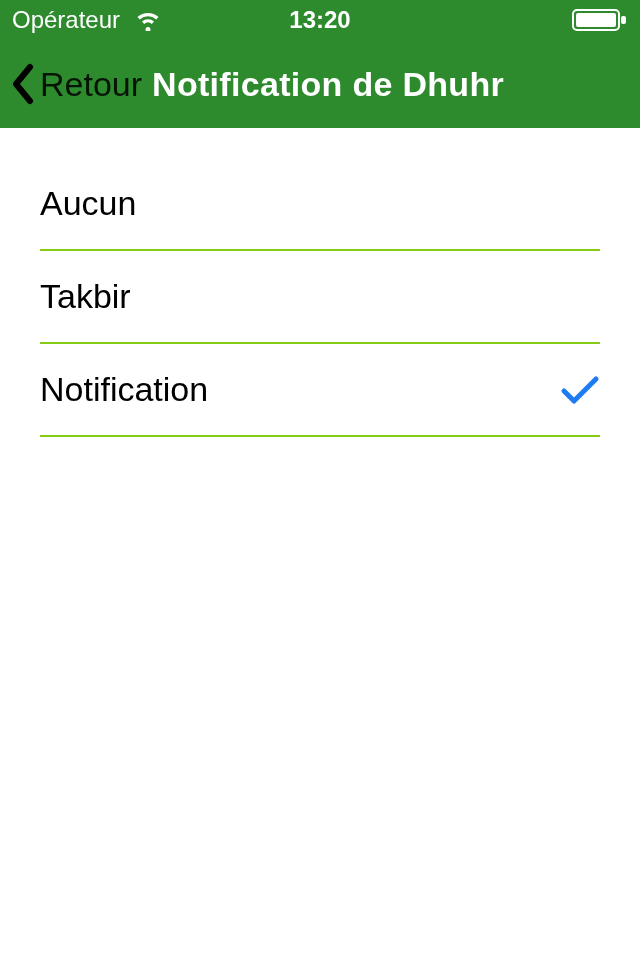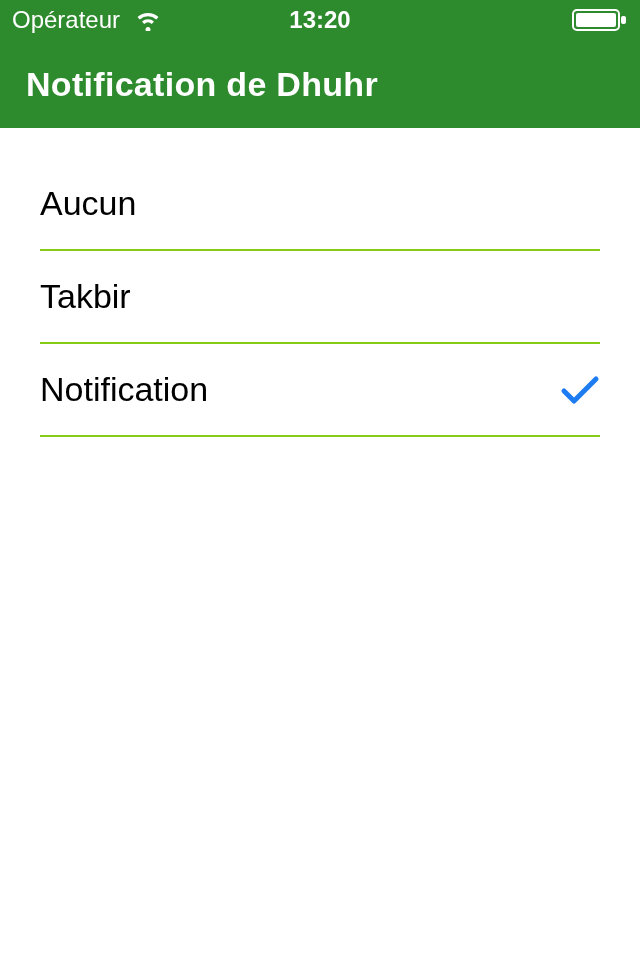--- a/index.html
+++ b/index.html
@@ -50,21 +50,21 @@
     .back-label {
       font-size: 34px;
       color: #000000;
       opacity: 0.85;
       font-weight: 400;
     }
     .nav-title {
       font-size: 34px;
       font-weight: 600;
       color: #ffffff;
-      margin-left: 16px;
+      margin-left: 10px;
       letter-spacing: 0.3px;
     }
     .list {
       padding: 30px 0 0 0;
     }
     .list-item {
       padding: 26px 40px;
       font-size: 34px;
       color: #000000;
       border-bottom: 2px solid #84cc16;
@@ -100,20 +100,28 @@
       <svg width="56" height="24" viewBox="0 0 56 24">
         <rect x="1" y="2" width="46" height="20" rx="4" ry="4" fill="none" stroke="#fff" stroke-width="2"></rect>
         <rect x="4" y="5" width="40" height="14" rx="2" fill="#fff"></rect>
         <rect x="49" y="8" width="5" height="8" rx="2" fill="#fff"></rect>
       </svg>
     </span>
   </div>
 </div>
 
 <div class="nav-bar">
+  <div class="back-button">
+    <span class="back-chevron">
+      <svg width="26" height="42" viewBox="0 0 26 42">
+        <polyline points="20,4 6,21 20,38" fill="none" stroke="#000000" stroke-width="6" stroke-linecap="round" stroke-linejoin="round"></polyline>
+      </svg>
+    </span>
+    <span class="back-label">Retour</span>
+  </div>
   <div class="nav-title">Notification de Dhuhr</div>
 </div>
 
 <div class="list">
   <div class="list-item">
     <span>Aucun</span>
   </div>
   <div class="list-item">
     <span>Takbir</span>
   </div>

